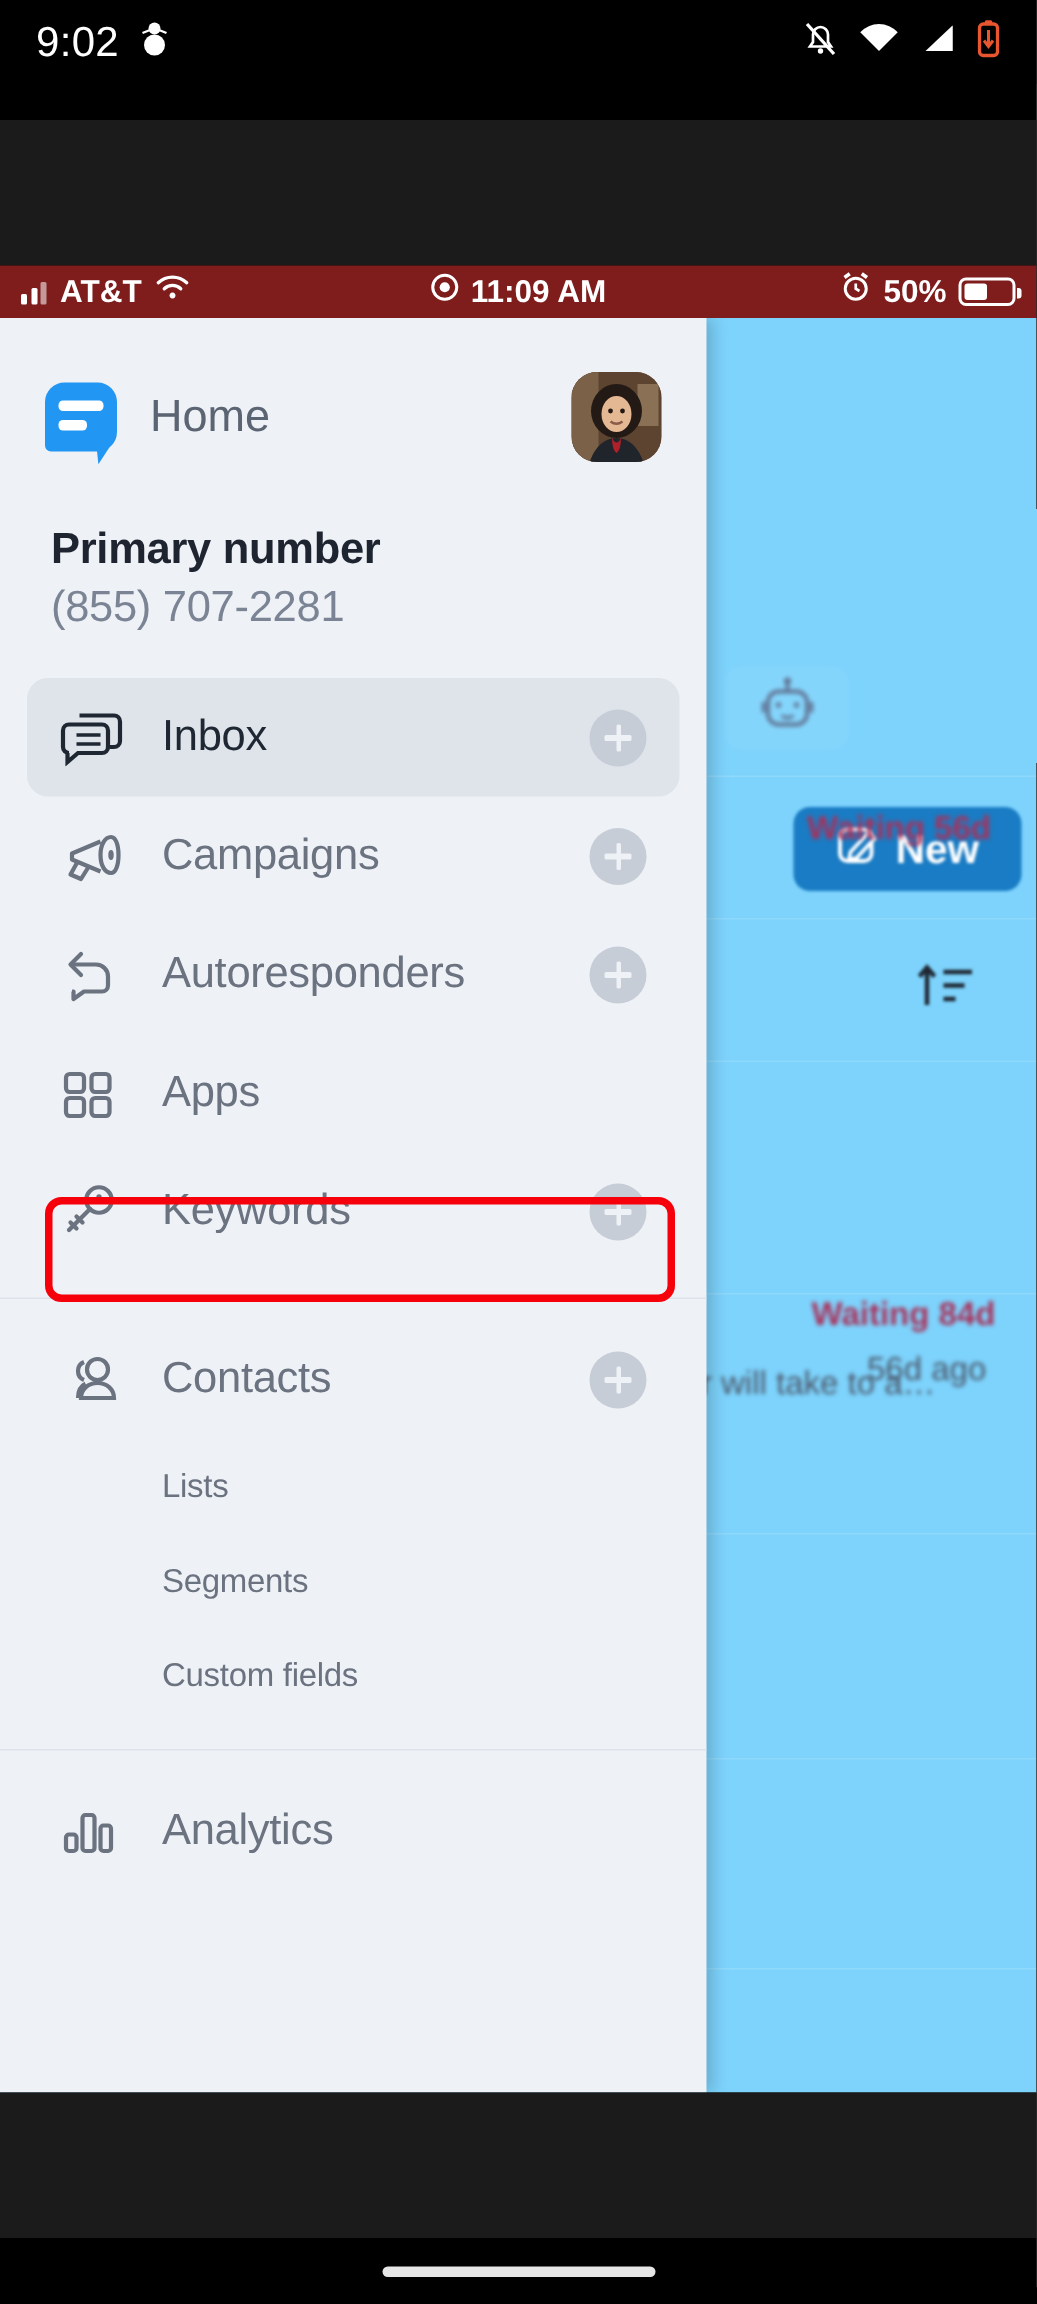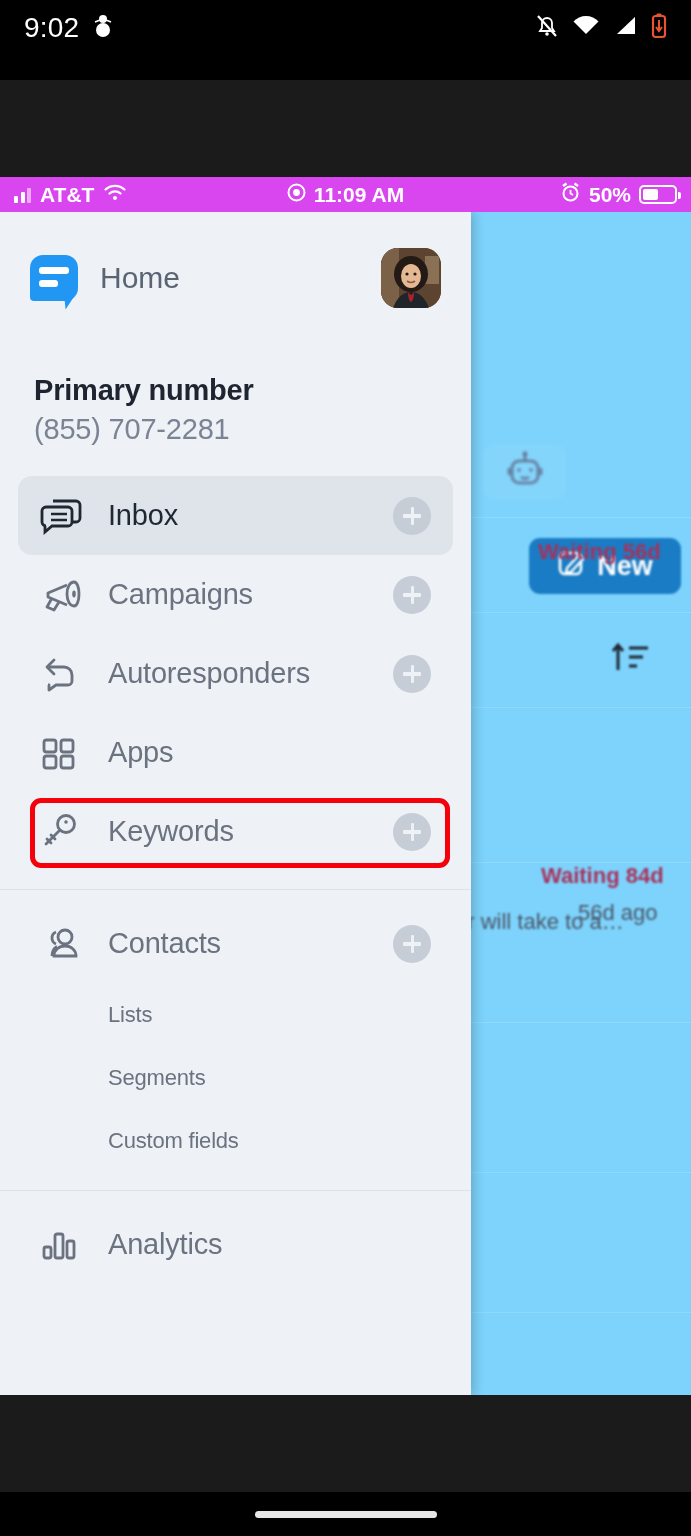--- a/index.html
+++ b/index.html
@@ -24,21 +24,21 @@
 
   
   .dark-gap {
     position:absolute; left:0; top:80px; width:691px; height:97px;
     background:#1b1b1b;
   }
 
   
   .ios-status {
     position:absolute; left:0; top:177px; width:691px; height:35px;
-    background:#d946ef; color:#fff;
+    background:#7f1d1d; color:#fff;
     display:flex; align-items:center; padding:0 14px;
     font-size:21px; font-weight:700;
   }
   .ios-left { display:flex; align-items:center; gap:9px; }
   .ios-center {
     position:absolute; left:0; right:0; top:0; height:35px;
     display:flex; align-items:center; justify-content:center; gap:8px;
     pointer-events:none;
   }
   .ios-right { margin-left:auto; display:flex; align-items:center; gap:8px; z-index:2; }
@@ -115,21 +115,21 @@
   .home-label {
     margin-left:22px; font-size:30px; color:#5a6472; font-weight:400;
   }
   .avatar {
     margin-left:auto; width:60px; height:60px; border-radius:17px;
     overflow:hidden; flex:none; background:#6b4d39; position:relative;
   }
   .avatar svg{display:block;}
 
   .primary-block { padding:42px 30px 0 34px; }
-  .primary-title { font-size:29px; font-weight:700; color:#1e2430; letter-spacing:-.2px;margin-top:24px; }
+  .primary-title { font-size:29px; font-weight:700; color:#1e2430; letter-spacing:-.2px; }
   .primary-number { font-size:29px; color:#7b8494; margin-top:6px; letter-spacing:-.2px; }
 
   .nav { margin-top:30px; }
   .nav-item {
     position:relative; display:flex; align-items:center;
     height:79px; margin:0 18px; padding:0 22px; border-radius:14px;
   }
   .nav-item.active { background:#dfe4eb; }
   .nav-ico { width:46px; flex:none; display:flex; align-items:center; justify-content:flex-start; }
   .nav-label {

